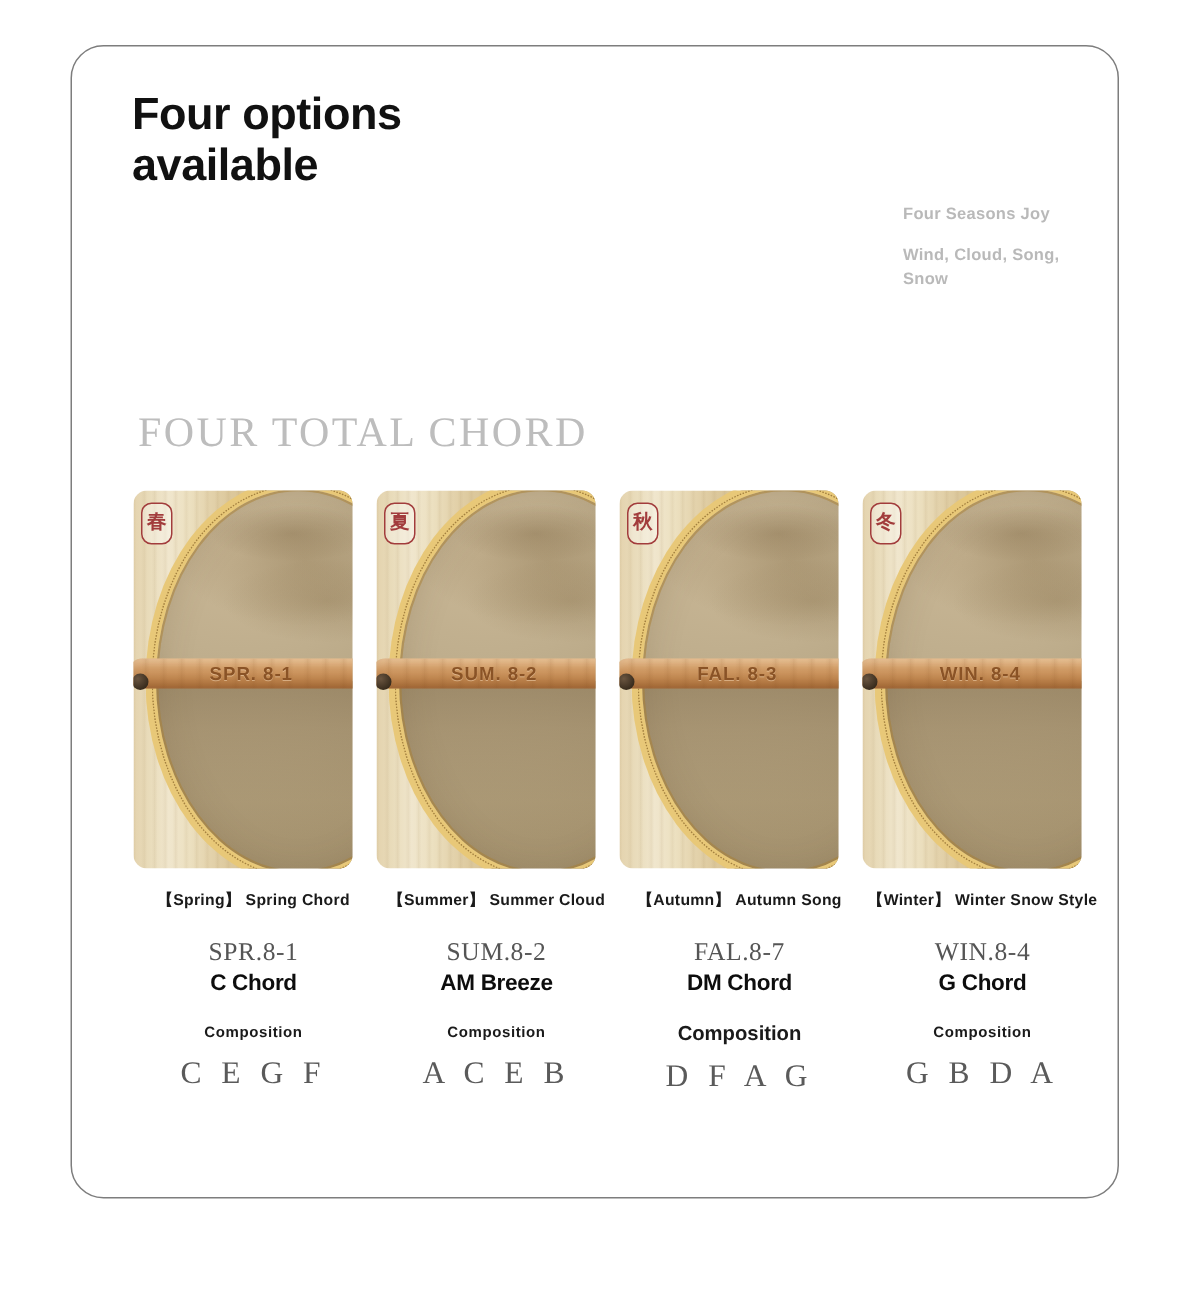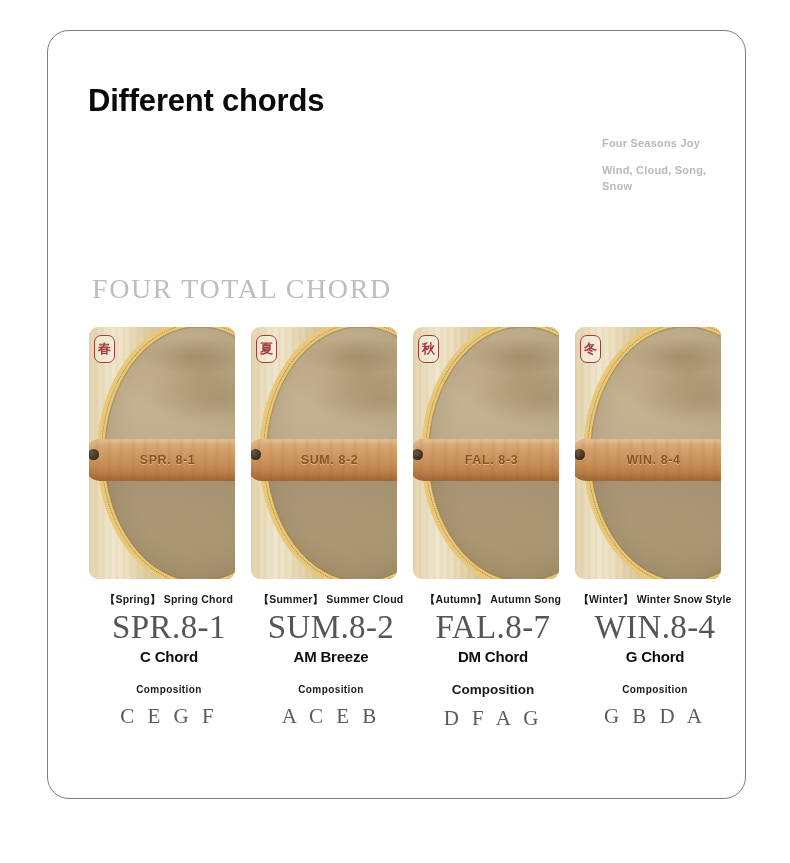--- a/index.html
+++ b/index.html
@@ -125,21 +125,21 @@
     position:absolute; left:12px; top:-4px;
     width:196px; height:262px;
     border-radius:50%;
     border:1.5px dotted rgba(140,104,44,0.75);
     border-right-color:transparent;
   }
 
   
   .rod {
     position:absolute; left:-4px; top:112px;
-    width:165px; height:42px;
+    width:165px; height:20px;
     border-radius:15px;
     background:linear-gradient(180deg,
       #e0b384 0%, #d7a673 16%, #cd9761 42%,
       #c58c55 62%, #b87c46 86%, #ad7240 100%);
     box-shadow:inset 0 -3px 7px rgba(110,62,20,0.3), inset 0 3px 5px rgba(255,226,188,0.4);
     overflow:hidden;
   }
   .rod .grain {
     position:absolute; inset:0;
     background:repeating-linear-gradient(90deg,
@@ -176,23 +176,23 @@
   }
 
   
   .ct { text-align:center; width:162px; }
   .season-line {
     margin-top:14px;
     font-size:10.5px; font-weight:bold; color:#1a1a1a;
     letter-spacing:0.2px; white-space:nowrap;
   }
   .model {
-    margin-top:2px;
+    margin-top:18px;
     font-family:"Liberation Serif", serif;
-    font-size:33px; color:#555; letter-spacing:0.4px;
+    font-size:17px; color:#555; letter-spacing:0.4px;
   }
   .chord {
     margin-top:2px;
     font-size:15px; font-weight:bold; color:#0d0d0d;
     letter-spacing:-0.2px;
   }
   .comp-label {
     margin-top:19px;
     font-size:10px; font-weight:bold; color:#1a1a1a;
     letter-spacing:0.4px;
@@ -205,21 +205,24 @@
   }
 </style>
 </head>
 <body>
 
 <div class="page">
 
   <div class="frame"></div>
 
   <div class="hd-block">
-    <div class="hd2">Different chords</div>
+    <div class="hd1">
+      <span>Four options</span><br>
+      <span>available</span>
+    </div>
   </div>
 
   <div class="subhd">FOUR TOTAL CHORD</div>
 
   <div class="side-note">
     <div class="l1">Four Seasons Joy</div>
     <div class="l2">Wind, Cloud, Song, Snow</div>
   </div>
 
   <div class="cards">

